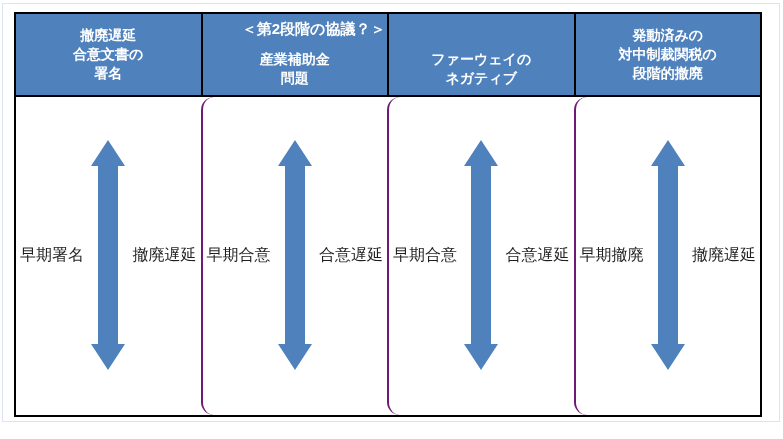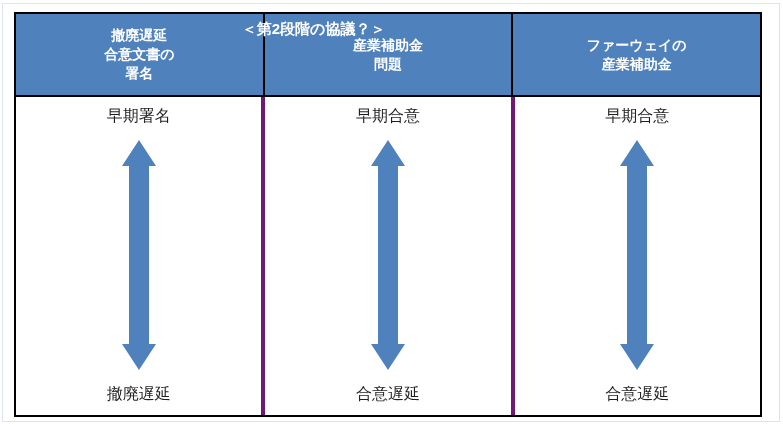--- a/index.html
+++ b/index.html
@@ -21,33 +21,33 @@
     display:flex;height:81px;border-bottom:2px solid #000000;
     background:#4f81bd;position:relative;
   }
   .h-cell{
     flex:1 1 0;display:flex;align-items:center;justify-content:center;
     color:#ffffff;font-weight:bold;font-size:14px;line-height:19px;
     text-align:center;box-sizing:border-box;
   }
   .h-cell + .h-cell{border-left:2px solid #000000;}
   .h-cell .txt{white-space:pre-line;}
-  .h-cell.grouped{align-items:flex-end;padding-bottom:21px;}
+  .h-cell.grouped{align-items:flex-end;padding-bottom:7px;}
   .phase2-title{
     position:absolute;left:20%;width:40%;top:5px;z-index:2;
     text-align:center;color:#ffffff;font-weight:bold;font-size:15px;
     line-height:19px;white-space:nowrap;
   }
   .body-row{display:flex;flex:1 1 auto;}
   .b-cell{
-    flex:1 1 0;display:flex;flex-direction:column;align-items:center;
+    flex:1 1 0;display:flex;flex-direction:row;align-items:center;
     justify-content:space-between;box-sizing:border-box;
     padding:9px 4px 11px 4px;background:#ffffff;
   }
-  .b-cell + .b-cell{border-left:4px solid #701a75;}
+  .b-cell + .b-cell{border-left:2px solid #701a75;border-radius:13px;}
   .end-label{
     font-size:16px;color:#1f1f1f;text-align:center;line-height:20px;
     white-space:nowrap;
   }
   .arrow-wrap{flex:1 1 auto;display:flex;align-items:center;justify-content:center;padding:6px 0;}
   .arrow-wrap svg{display:block;}
 </style>
 </head>
 <body>
 
@@ -63,21 +63,26 @@
         <span class="txt">撤廃遅延
 合意文書の
 署名</span>
       </div>
       <div class="h-cell grouped">
         <span class="txt">産業補助金
 問題</span>
       </div>
       <div class="h-cell grouped">
         <span class="txt">ファーウェイの
-産業補助金</span>
+ネガティブ</span>
+      </div>
+      <div class="h-cell">
+        <span class="txt">発動済みの
+対中制裁関税の
+段階的撤廃</span>
       </div>
     </div>
 
     <div class="body-row">
 
       <div class="b-cell">
         <span class="end-label">早期署名</span>
         <span class="arrow-wrap">
           <svg width="34" height="230" viewBox="0 0 34 230" aria-hidden="true">
             <polygon fill="#4f81bd" points="17,0 34,26 27,26 27,204 34,204 17,230 0,204 7,204 7,26 0,26"></polygon>
@@ -99,17 +104,26 @@
       <div class="b-cell">
         <span class="end-label">早期合意</span>
         <span class="arrow-wrap">
           <svg width="34" height="230" viewBox="0 0 34 230" aria-hidden="true">
             <polygon fill="#4f81bd" points="17,0 34,26 27,26 27,204 34,204 17,230 0,204 7,204 7,26 0,26"></polygon>
           </svg>
         </span>
         <span class="end-label">合意遅延</span>
       </div>
 
+      <div class="b-cell">
+        <span class="end-label">早期撤廃</span>
+        <span class="arrow-wrap">
+          <svg width="34" height="230" viewBox="0 0 34 230" aria-hidden="true">
+            <polygon fill="#4f81bd" points="17,0 34,26 27,26 27,204 34,204 17,230 0,204 7,204 7,26 0,26"></polygon>
+          </svg>
+        </span>
+        <span class="end-label">撤廃遅延</span>
+      </div>
 
 
     </div>
   </div>
 </div>
 
 </body></html>

